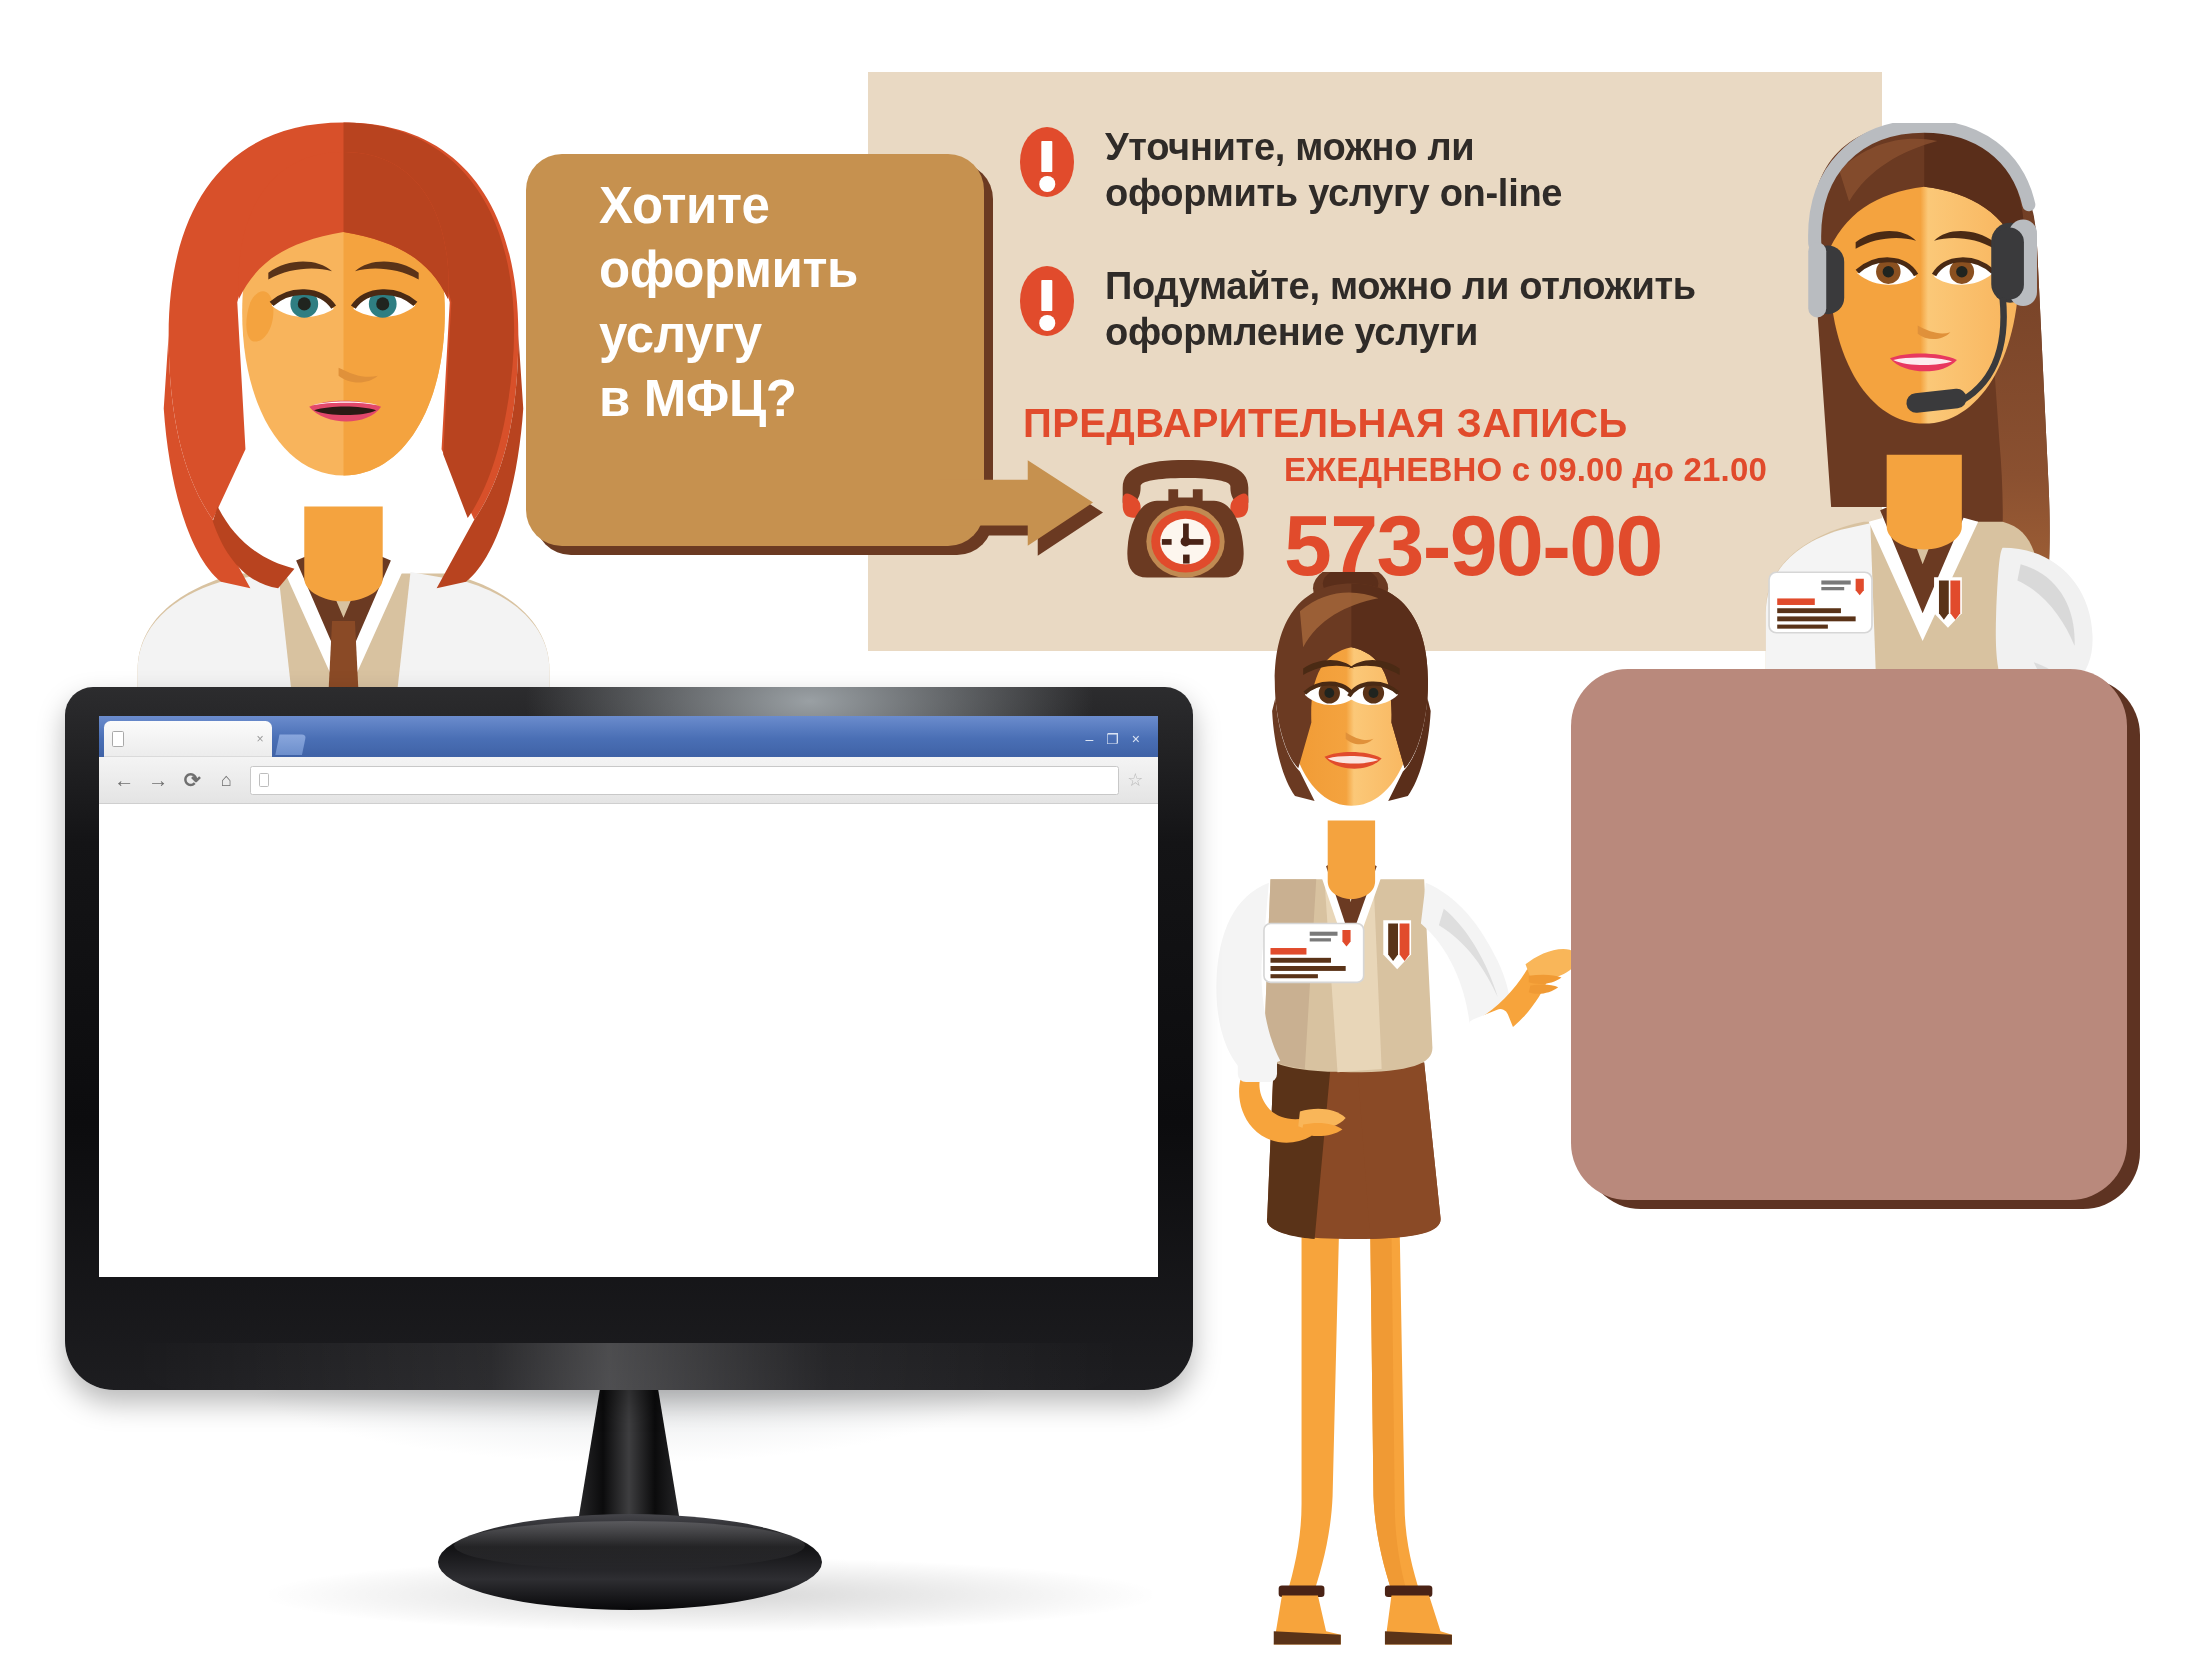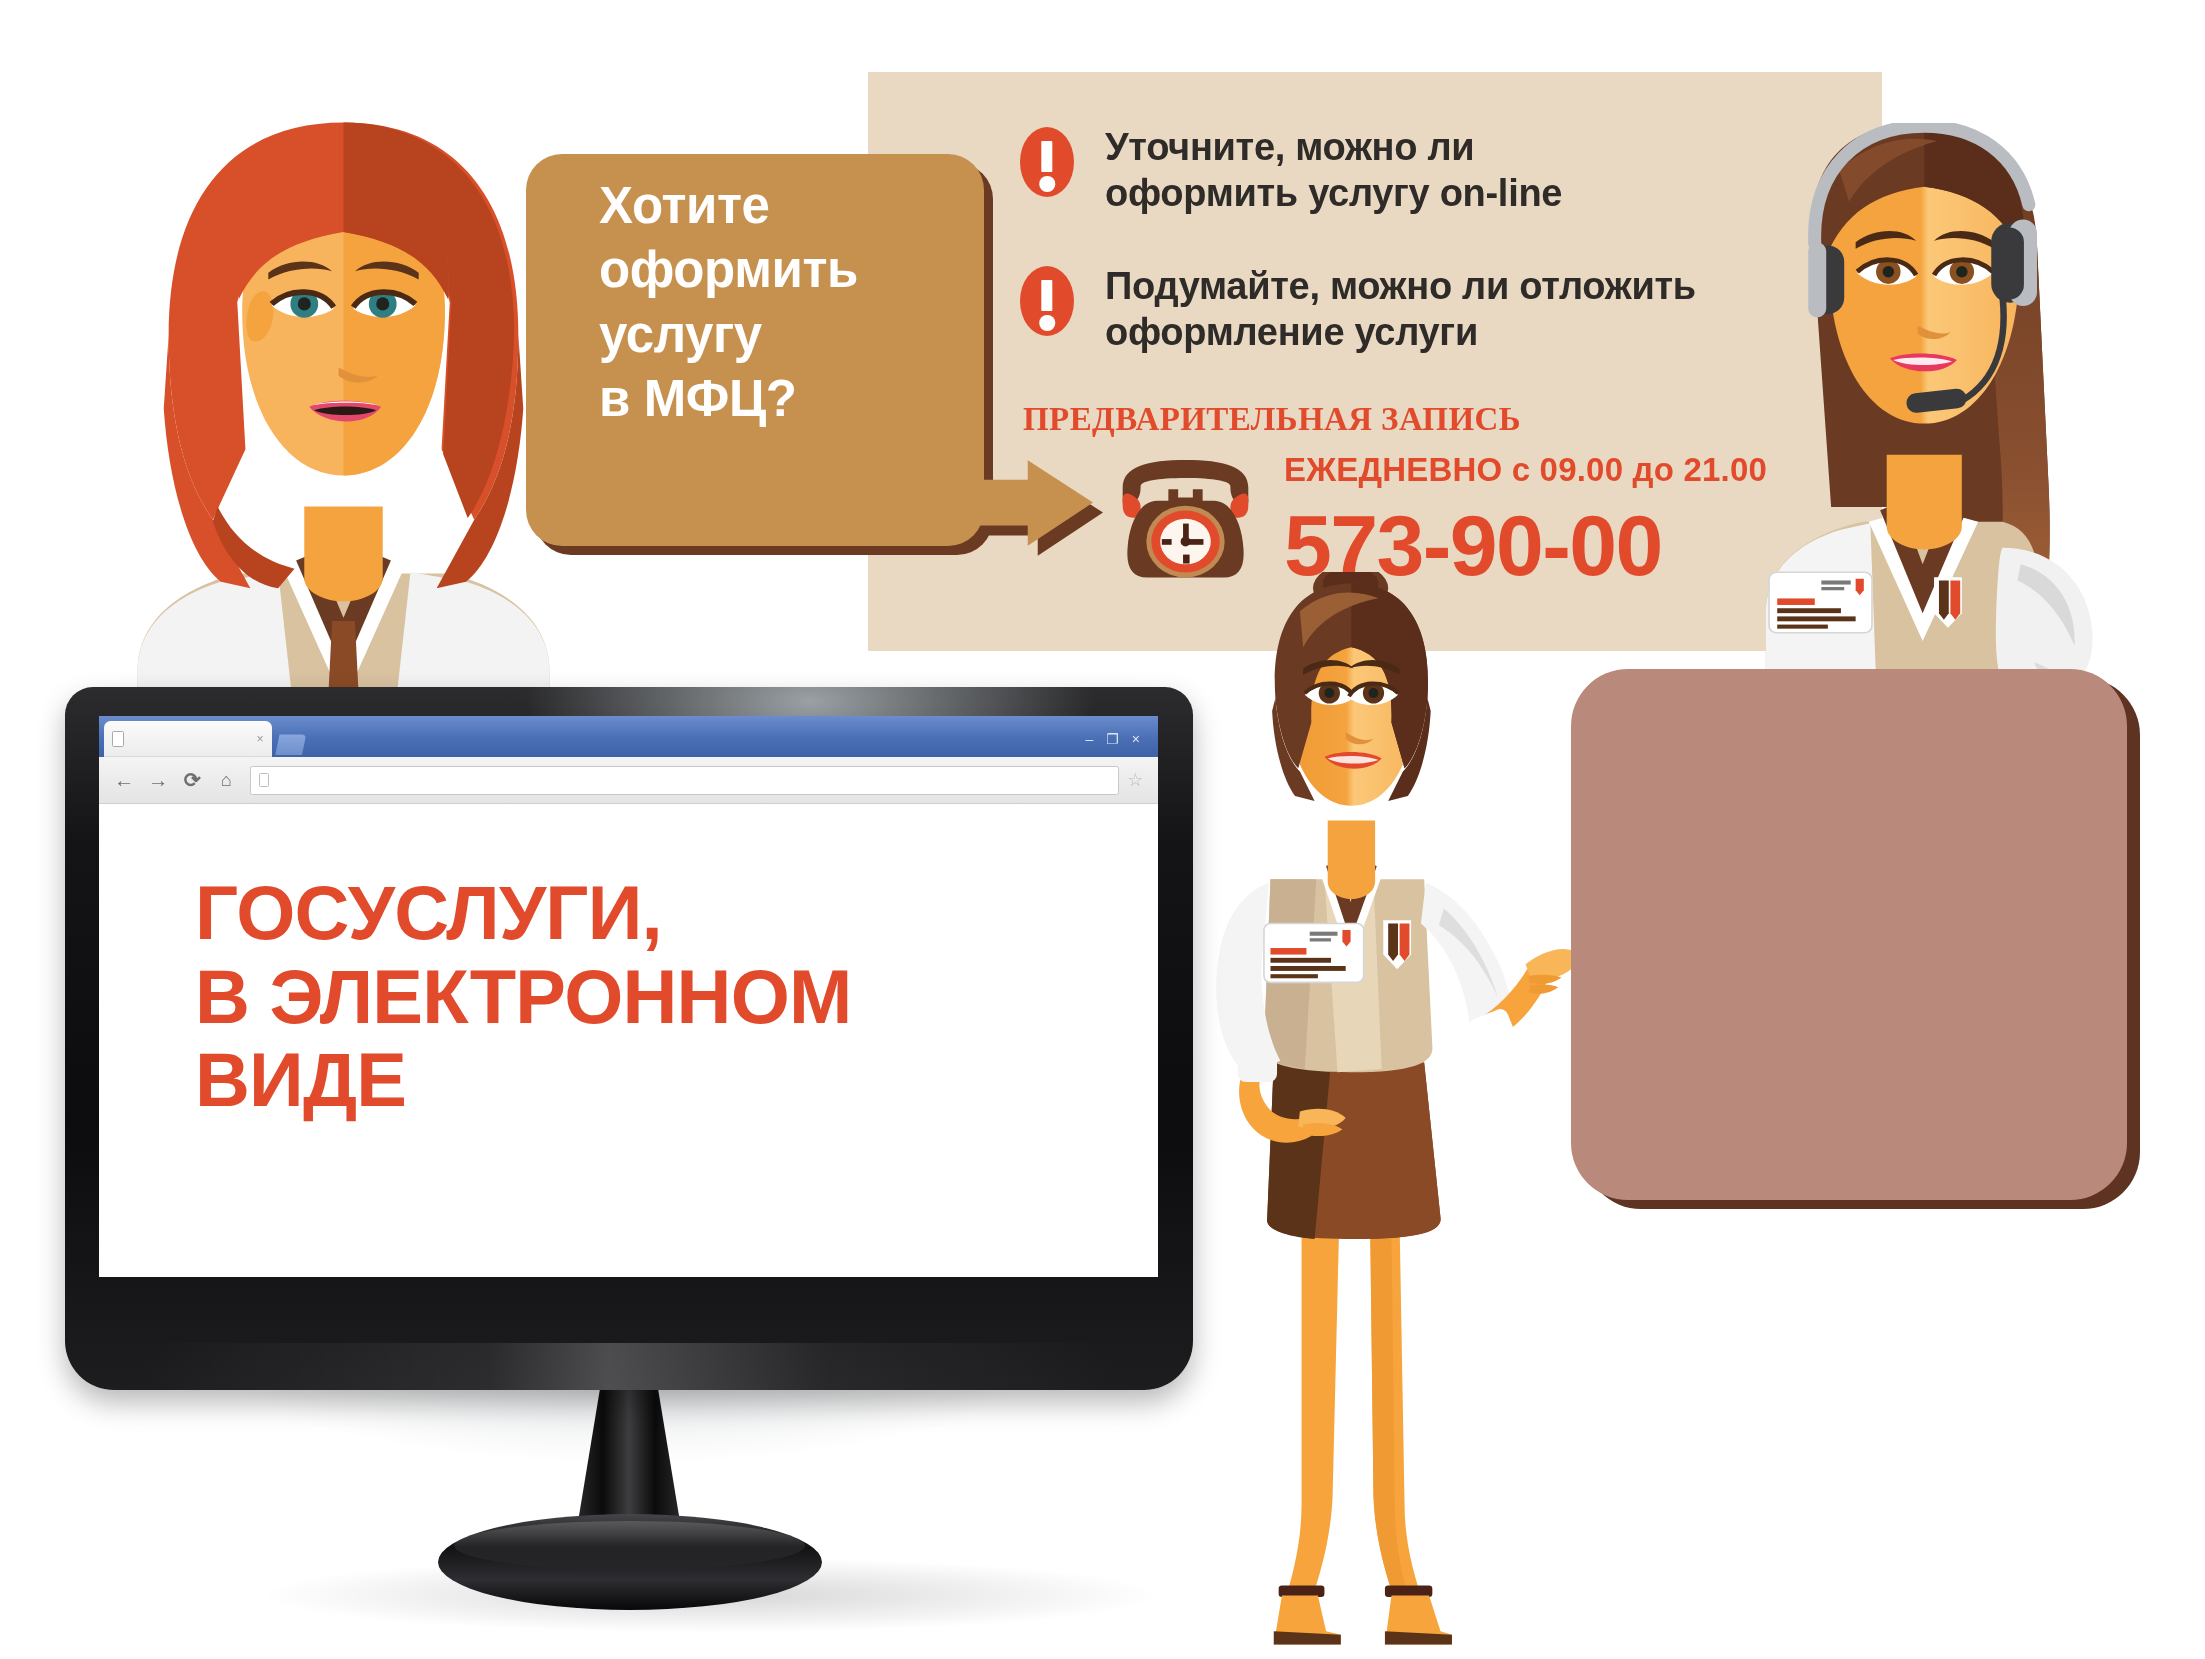--- a/index.html
+++ b/index.html
@@ -33,21 +33,21 @@
     width:15.5px; height:15.5px; background:#fff; border-radius:50%;
   }
   .bullet-text{
     margin-left:31px; color:#2f2b28; font-size:38px; font-weight:700;
     line-height:1.22; letter-spacing:-0.3px; white-space:pre-line;
   }
 
   
   .red-heading{
     position:absolute; color:#e14b2c; font-weight:700;
-    font-size:33px; letter-spacing:0.4px; white-space:nowrap;font-family:Liberation Serif, serif;
+    font-size:40px; letter-spacing:0.4px; white-space:nowrap;
   }
 
   
   .phone-block{ position:absolute; left:1108px; top:451px; }
   .phone-icon{ position:absolute; left:0; top:6.5px; width:155px; height:123px; }
   .phone-hours{
     position:absolute; left:176px; top:0px;
     color:#e14b2c; font-weight:700; font-size:33px;
     letter-spacing:0.2px; white-space:nowrap;
   }
@@ -529,23 +529,20 @@
             <span class="nav-icon home-icon">⌂</span>
             <span class="url-bar">
               <span class="url-favicon"></span>
               <span class="url-text" placeholder=""></span>
             </span>
             <span class="star-icon">☆</span>
           </div>
         </div>
 
         <div class="screen-body">
-          <div class="screen-title">ГОСУСЛУГИ,
-В ЭЛЕКТРОННОМ
-ВИДЕ</div>
 
           <div class="logo-spb">
             <svg class="spb-mark" viewBox="0 0 128 116">
               <path d="M42 8 L88 8 L122 110 L76 110 Z" fill="#e8351c"></path>
               <path d="M16 42 L56 42 L34 110 L0 110 Z" fill="#1b7cc0"></path>
               <path d="M26 82 L56 82 L48 110 L18 110 Z" fill="#0e4f72"></path>
               <path d="M58 82 L84 82 L92 110 L60 110 Z" fill="#8f2a18"></path>
             </svg>
             <div class="spb-text">
               <div class="spb-t1">Санкт-Петербург</div>

